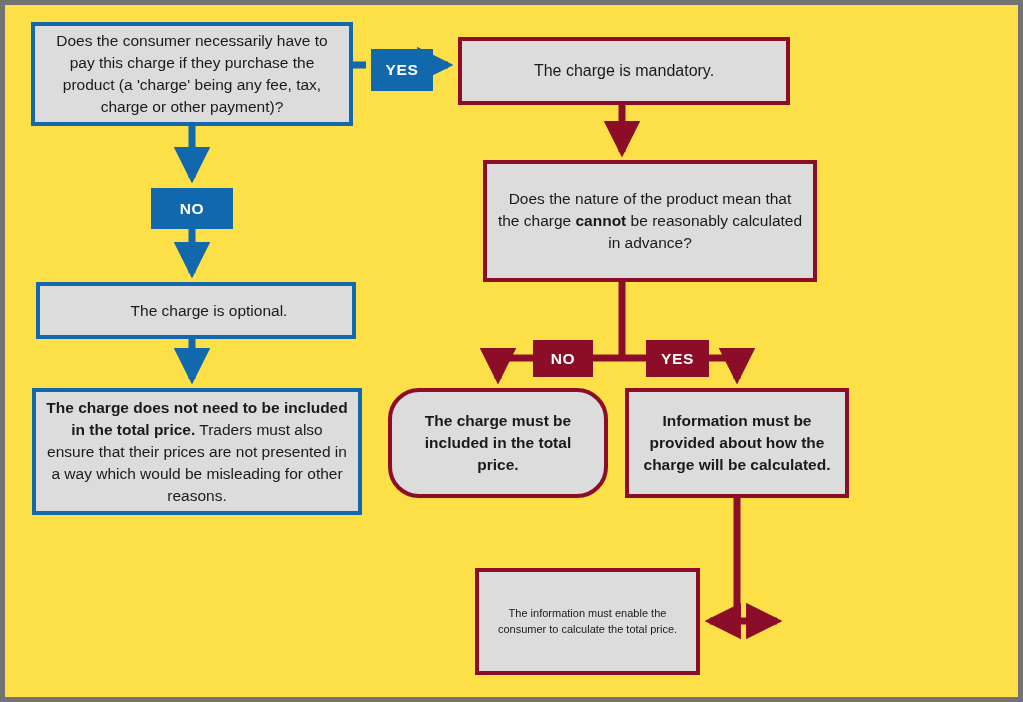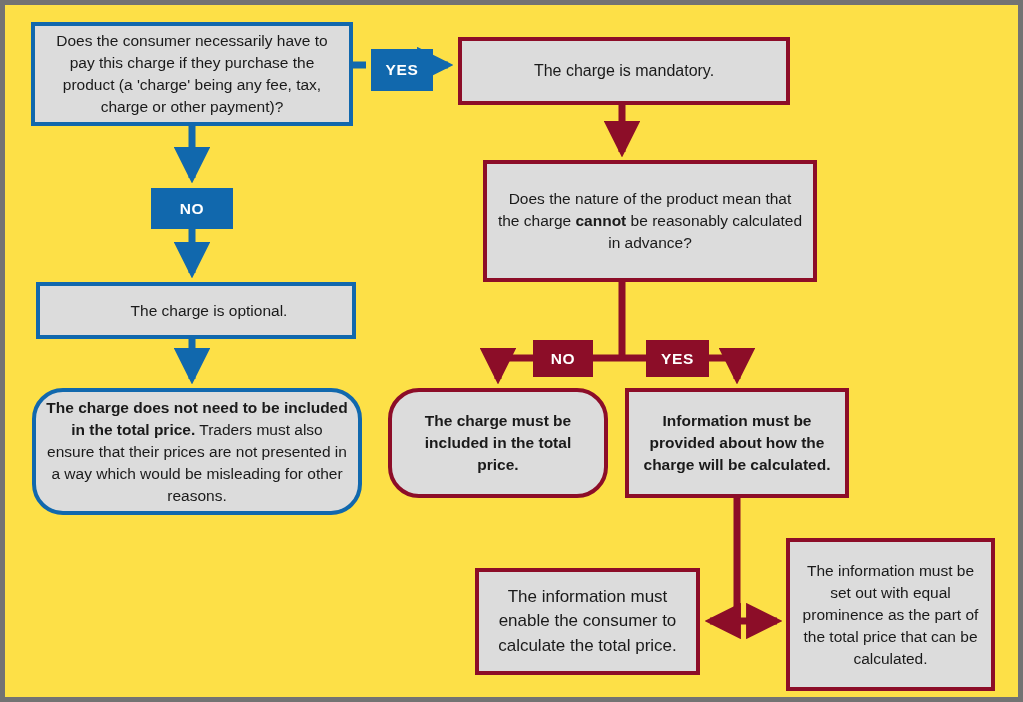--- a/index.html
+++ b/index.html
@@ -55,24 +55,24 @@
     z-index: 4;
   }
   .badge-blue { background: #1168ad; }
   .badge-red  { background: #8c0d28; }
 
   
   #n-question   { left: 26px;  top: 17px;  width: 322px; height: 104px; font-size: 15.5px; }
   #n-mandatory  { left: 453px; top: 32px;  width: 332px; height: 68px;  font-size: 16px; }
   #n-nature     { left: 450px; top: 155px; width: 334px; height: 122px; font-size: 15.5px; margin-left: 28px; }
   #n-optional   { left: 31px;  top: 277px; width: 320px; height: 57px;  font-size: 15.5px; padding-left: 36px; }
-  #n-notneed    { left: 27px;  top: 383px; width: 330px; height: 127px; font-size: 15.5px; border-radius: 31px; }
+  #n-notneed    { left: 27px;  top: 383px; width: 330px; height: 127px; font-size: 15.5px; }
   #n-mustinc    { left: 383px; top: 383px; width: 220px; height: 110px; font-size: 15.5px; border-radius: 31px; }
   #n-infoprov   { left: 620px; top: 383px; width: 224px; height: 110px; font-size: 15.5px; }
-  #n-enable     { left: 470px; top: 563px; width: 225px; height: 107px; font-size: 17px; }
+  #n-enable     { left: 470px; top: 563px; width: 225px; height: 107px; font-size: 11px; }
   #n-prominence { left: 781px; top: 533px; width: 209px; height: 153px; font-size: 15.5px; }
 
   #badge-yes-top { left: 366px; top: 44px;  width: 62px; height: 42px; font-size: 15.5px; }
   #badge-no-left { left: 146px; top: 183px; width: 82px; height: 41px; font-size: 15.5px; }
   #badge-no-mid  { left: 528px; top: 335px; width: 60px; height: 37px; font-size: 15.5px; }
   #badge-yes-mid { left: 641px; top: 335px; width: 63px; height: 37px; font-size: 15.5px; }
 </style>
 </head>
 <body>
 
@@ -174,17 +174,14 @@
   </div>
 
   <div class="node node-red" id="n-infoprov">
     <p class="b">Information must be provided about how the charge will be calculated.</p>
   </div>
 
   <div class="node node-red" id="n-enable">
     <p>The information must enable the consumer to calculate the total price.</p>
   </div>
 
-  <div class="node node-red" id="n-prominence">
-    <p>The information must be set out with equal prominence as the part of the total price that can be calculated.</p>
-  </div>
 
 </div>
 
 </body></html>

